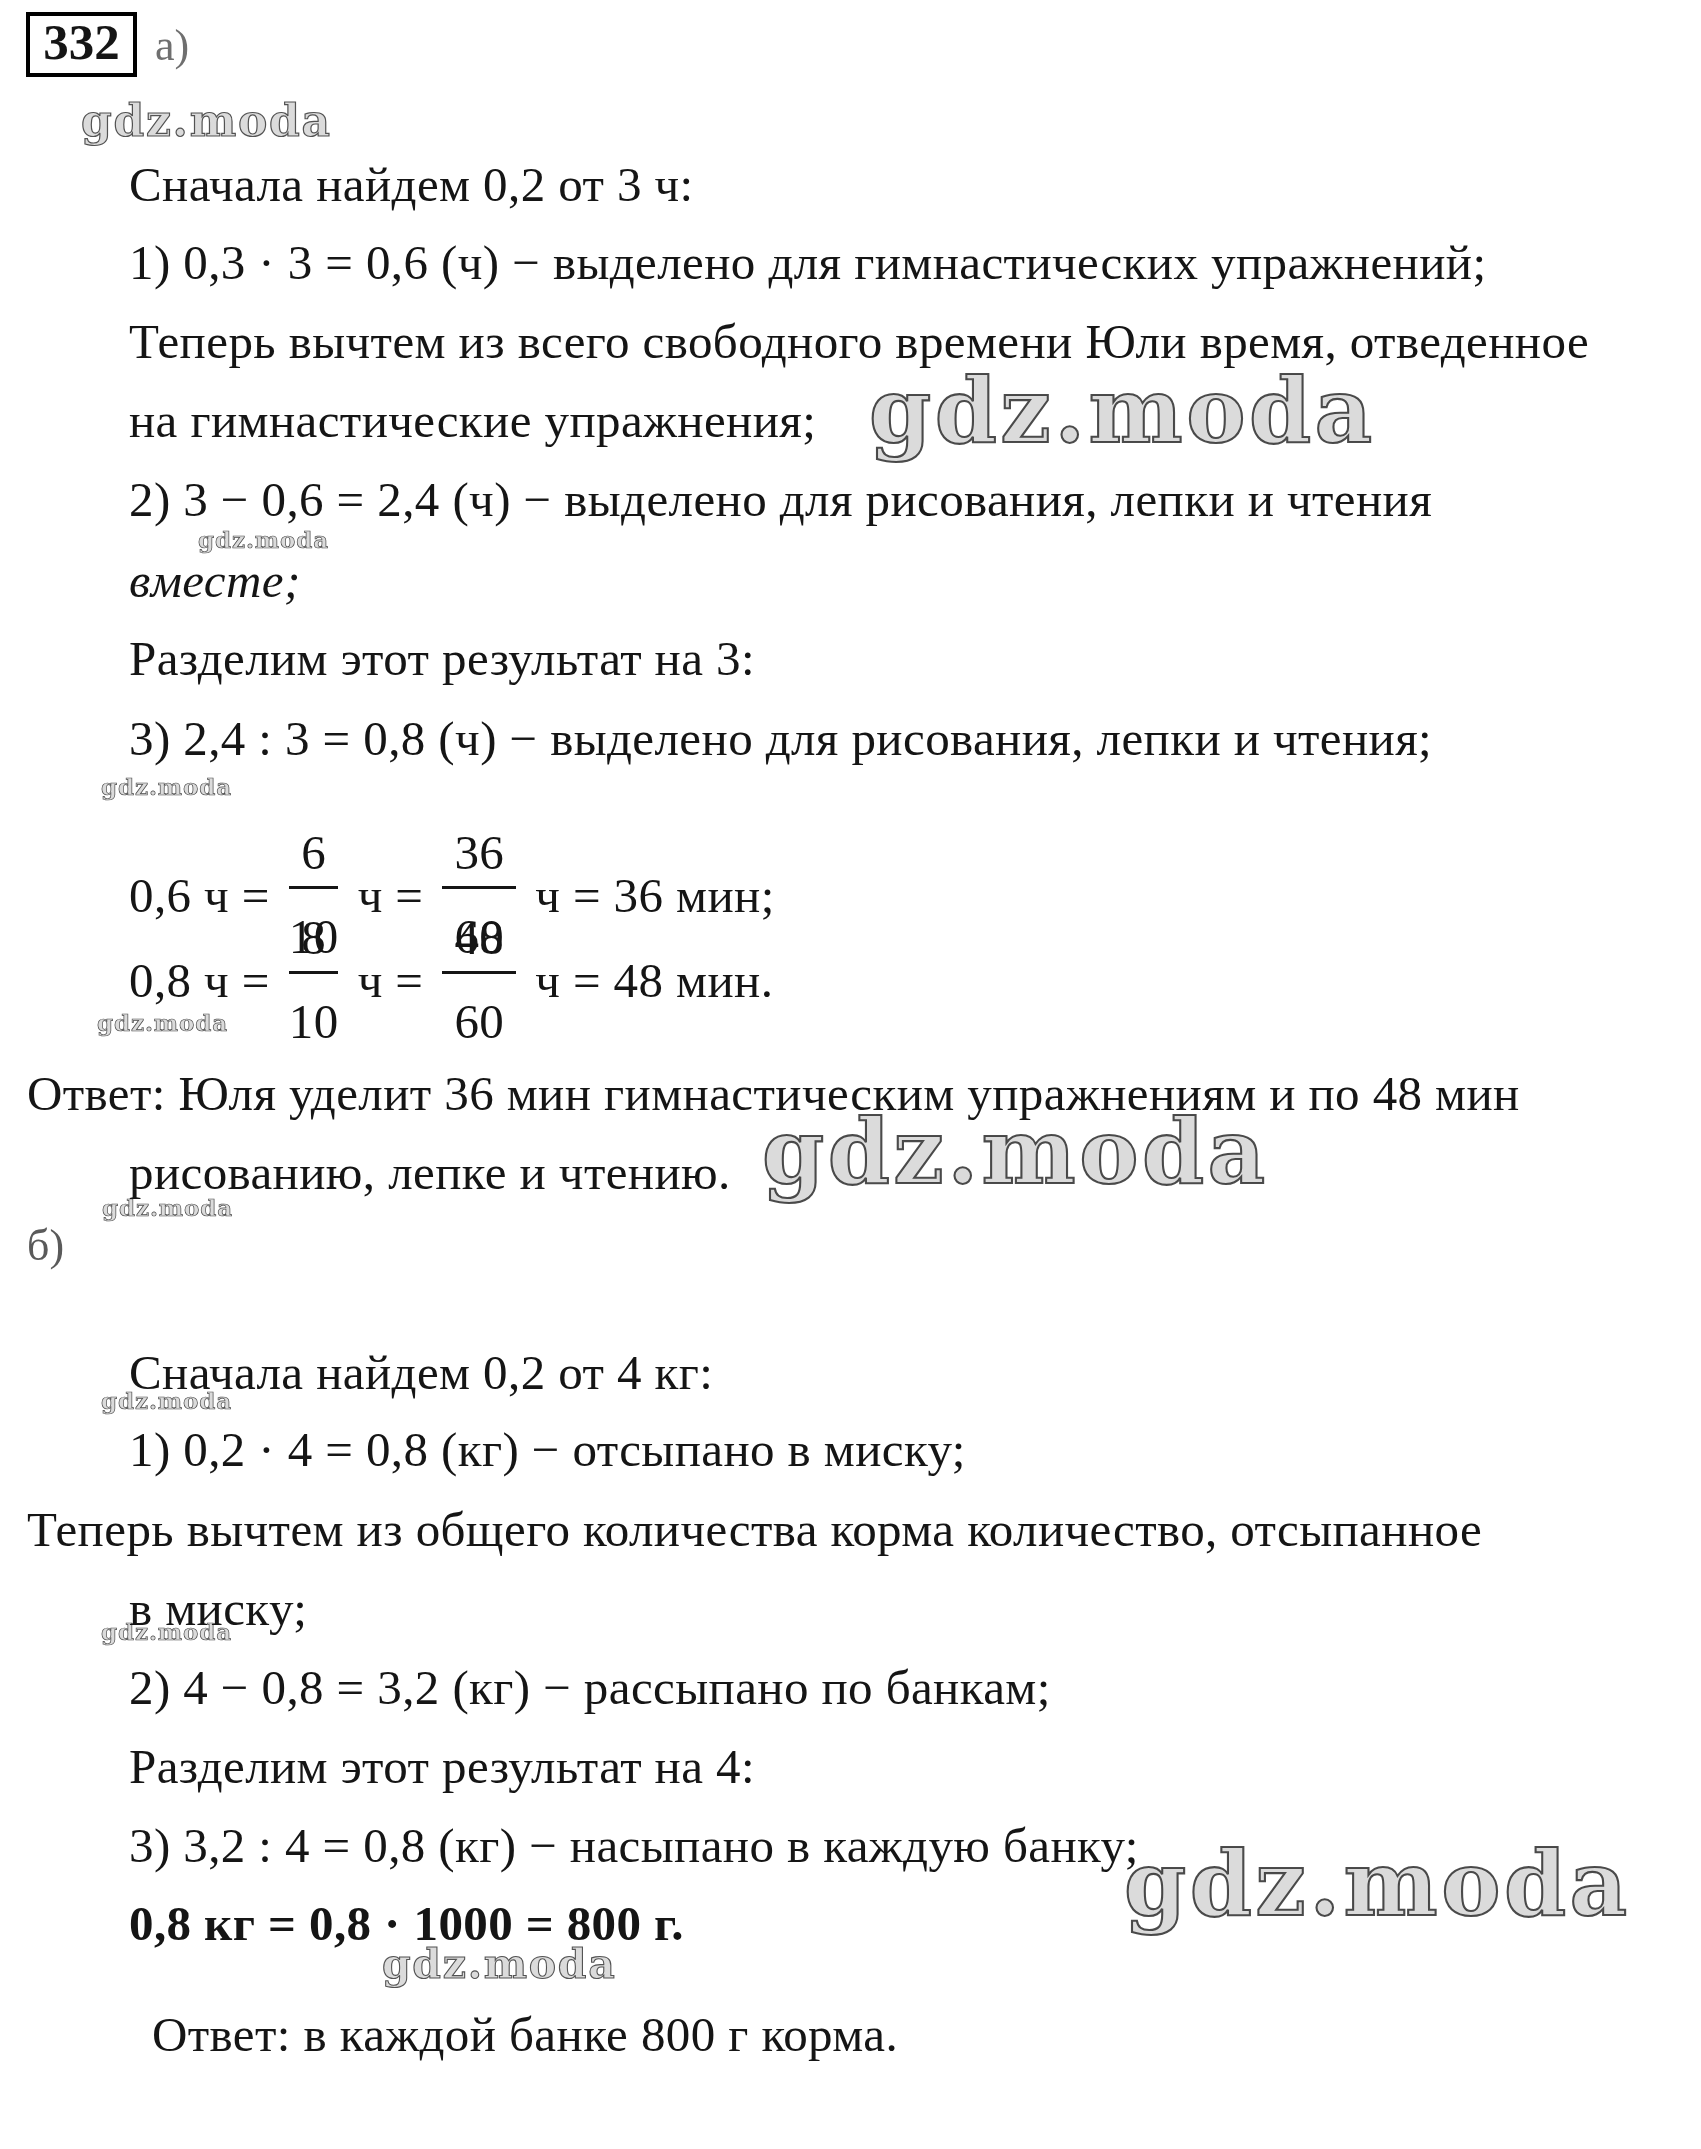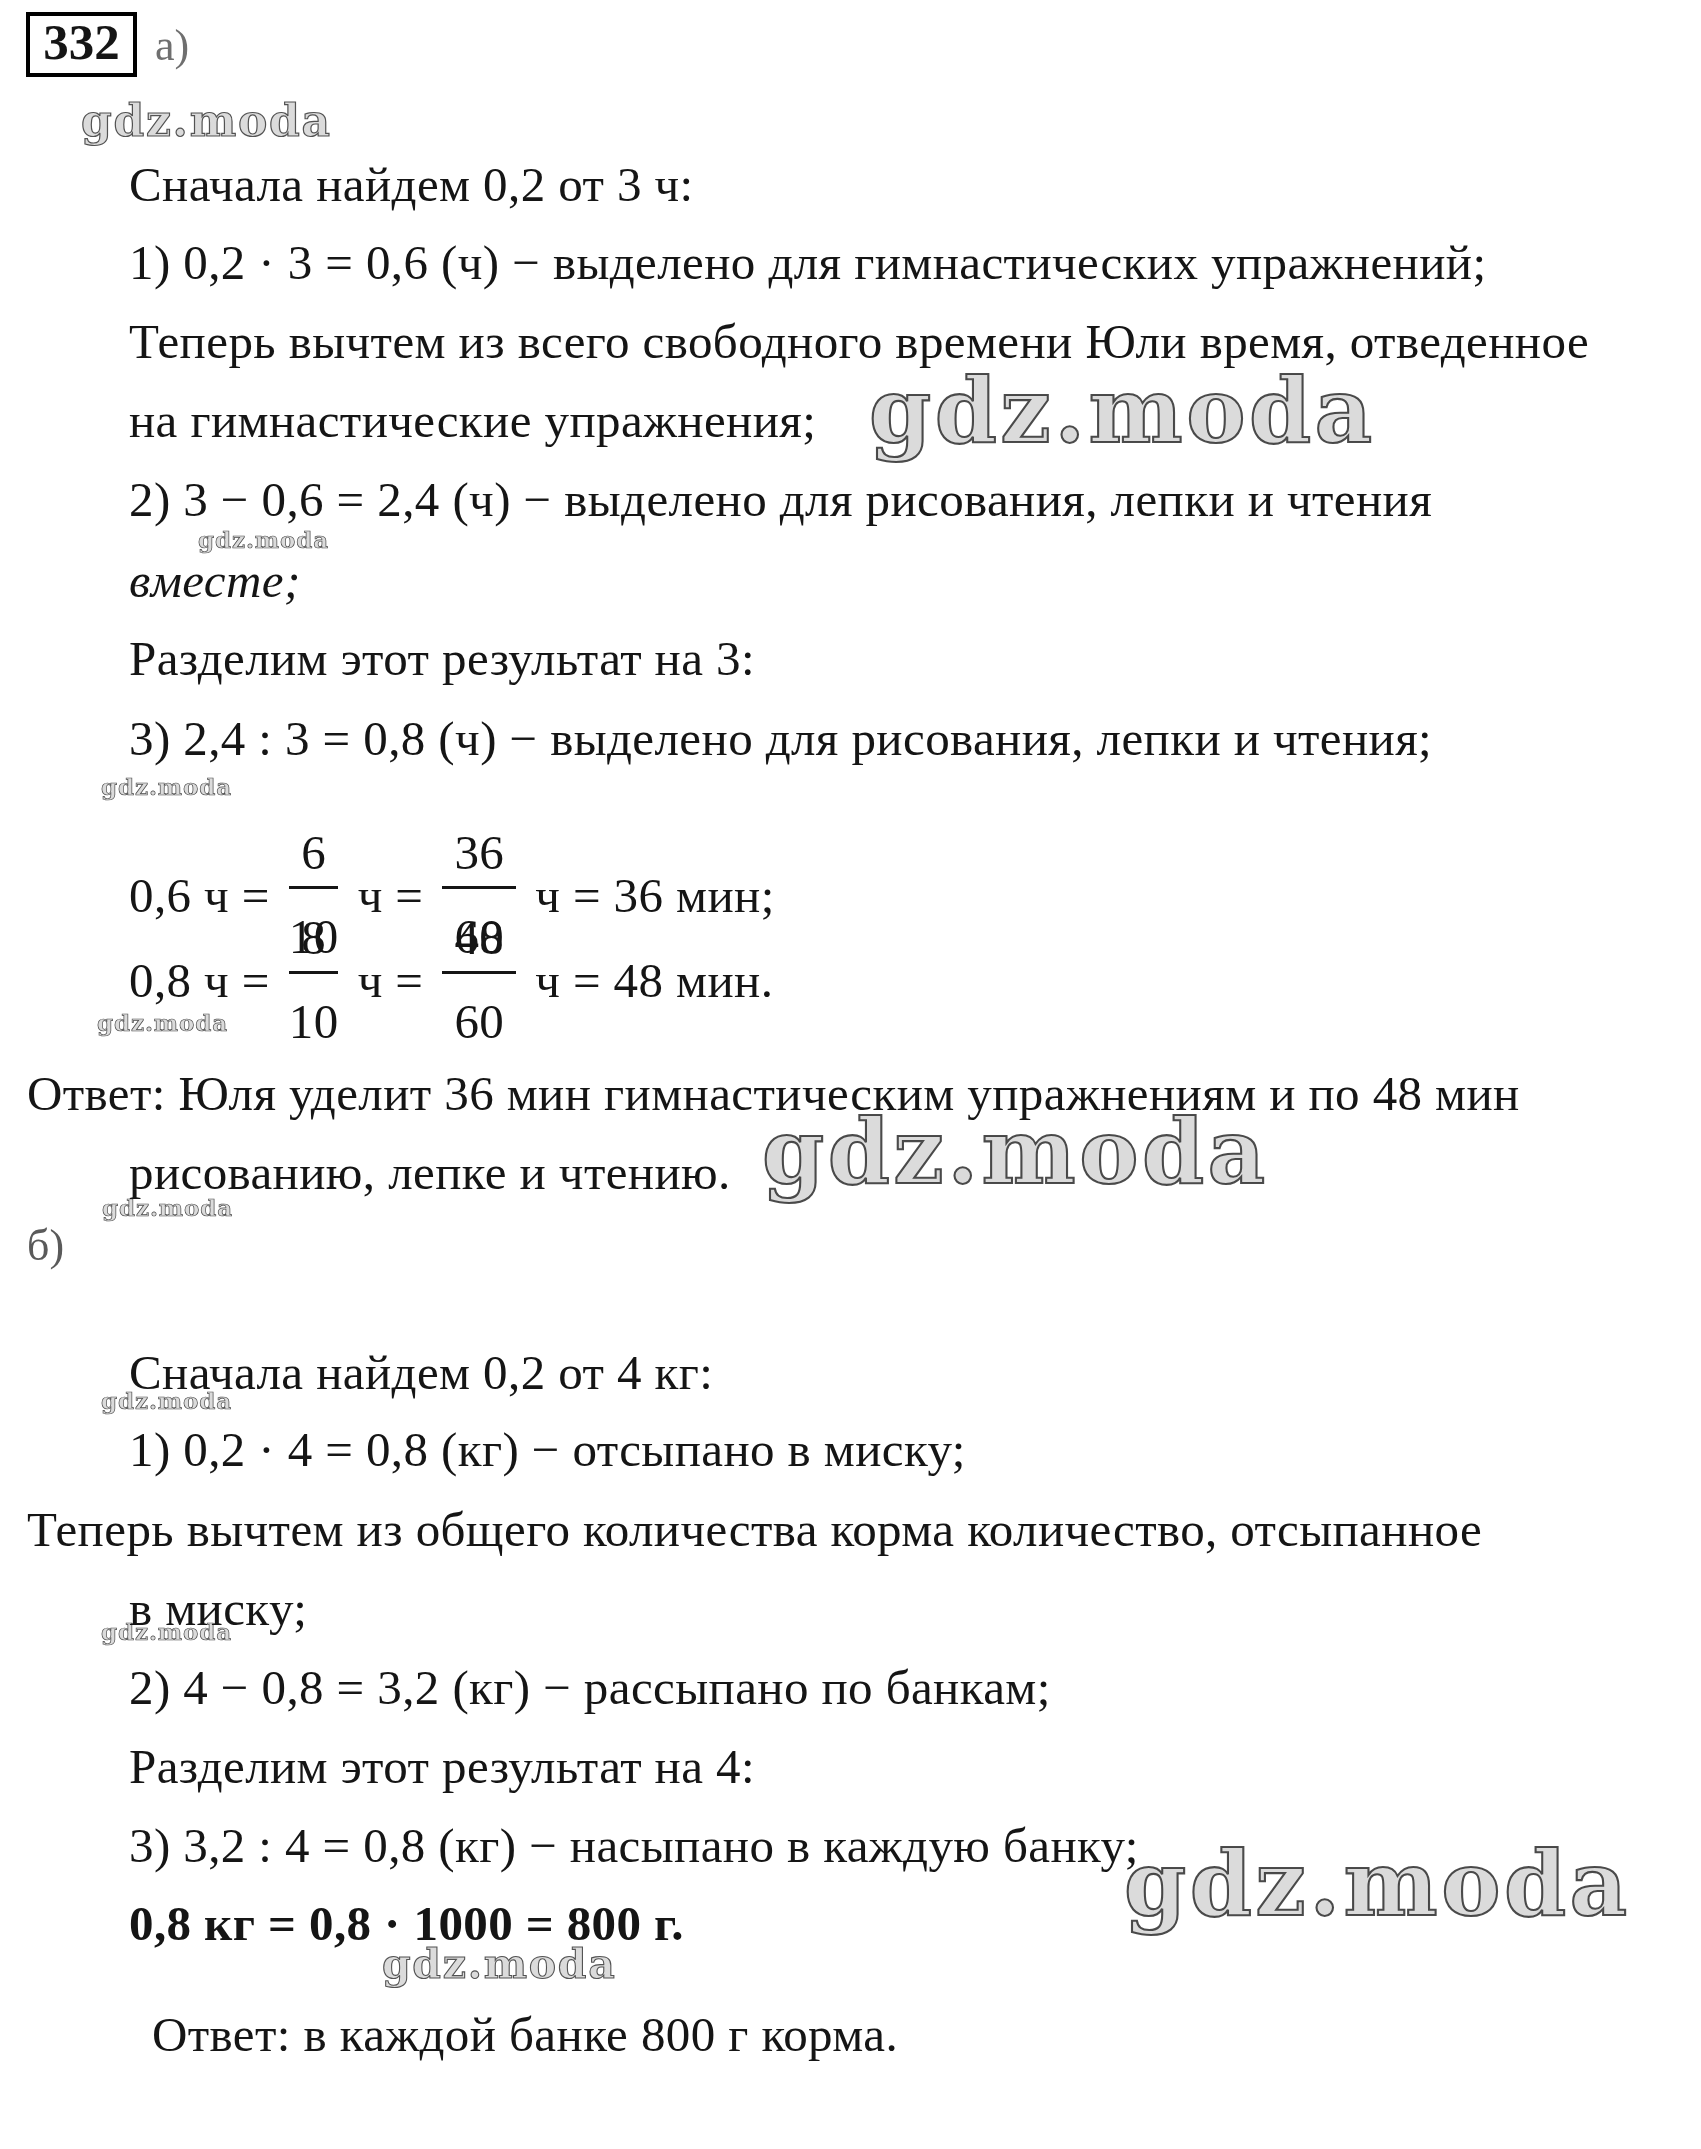--- a/index.html
+++ b/index.html
@@ -93,21 +93,21 @@
   <div class="wm wm-tiny" style="left:101px; top:773px;">gdz.moda</div>
   <div class="wm wm-tiny" style="left:97px; top:1009px;">gdz.moda</div>
   <div class="wm wm-big" style="left:762px; top:1099px;">gdz.moda</div>
   <div class="wm wm-tiny" style="left:102px; top:1194px;">gdz.moda</div>
   <div class="wm wm-tiny" style="left:101px; top:1387px;">gdz.moda</div>
   <div class="wm wm-tiny" style="left:101px; top:1618px;">gdz.moda</div>
   <div class="wm wm-big" style="left:1124px; top:1831px;">gdz.moda</div>
   <div class="wm wm-med2" style="left:382px; top:1940px;">gdz.moda</div>
 
   <div class="line" style="left:129px; top:156px;">Сначала найдем 0,2 от 3 ч:</div>
-  <div class="line" style="left:129px; top:234px;">1) 0,2 · 3 = 0,6 (ч) − выделено для гимнастических упражнений;</div>
+  <div class="line" style="left:129px; top:234px;">1) 0,3 · 3 = 0,6 (ч) − выделено для гимнастических упражнений;</div>
   <div class="line" style="left:129px; top:313px;">Теперь вычтем из всего свободного времени Юли время, отведенное</div>
   <div class="line" style="left:129px; top:392px;">на гимнастические упражнения;</div>
   <div class="line" style="left:129px; top:471px;">2) 3 − 0,6 = 2,4 (ч) − выделено для рисования, лепки и чтения</div>
   <div class="line" style="left:129px; top:552px;font-style:italic;">вместе;</div>
   <div class="line" style="left:129px; top:630px;">Разделим этот результат на 3:</div>
   <div class="line" style="left:129px; top:710px;">3) 2,4 : 3 = 0,8 (ч) − выделено для рисования, лепки и чтения;</div>
 
   <div class="frac-row" style="left:129px; top:780px;margin-top:45px;">
     <span>0,6 ч =</span>
     <span class="frac">

